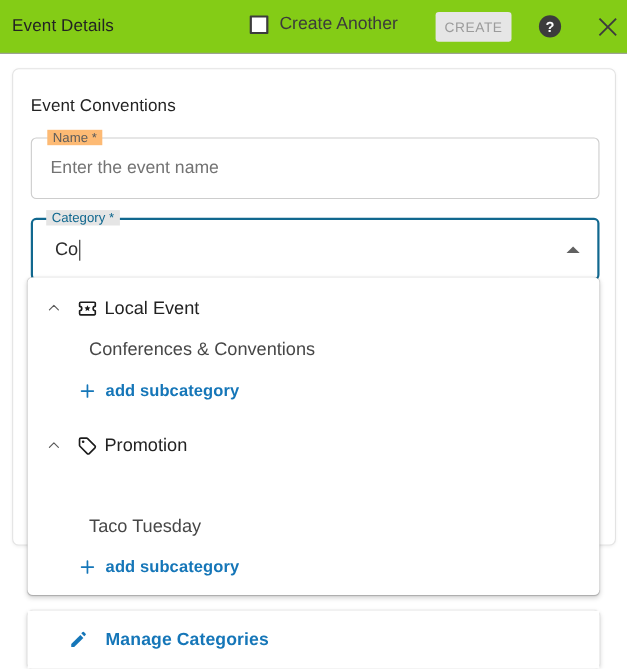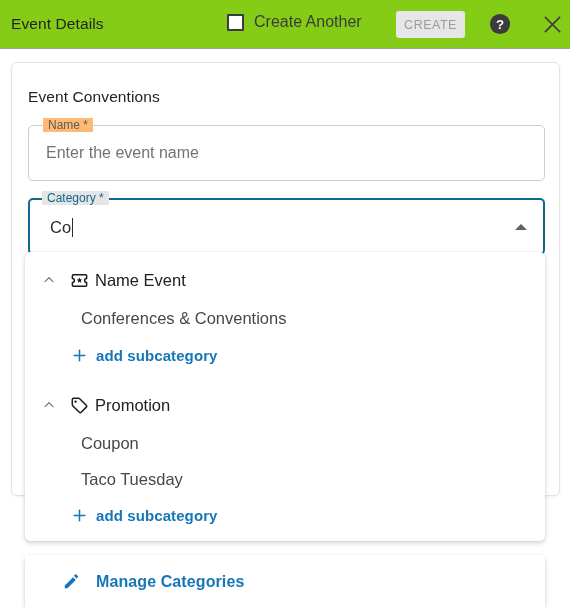--- a/index.html
+++ b/index.html
@@ -357,21 +357,21 @@
       <svg width="14" height="14" viewBox="0 0 24 24">
         <path d="M5 15 L12 8 L19 15" stroke="#5a5a5a" stroke-width="1.8" fill="none" stroke-linecap="round" stroke-linejoin="round"></path>
       </svg>
     </span>
     <span class="group-icon">
       <svg width="19" height="19" viewBox="0 0 24 24">
         <path d="M21 9.5V6a1.2 1.2 0 0 0-1.2-1.2H4.2A1.2 1.2 0 0 0 3 6v3.5a2.5 2.5 0 0 1 0 5V18a1.2 1.2 0 0 0 1.2 1.2h15.6A1.2 1.2 0 0 0 21 18v-3.5a2.5 2.5 0 0 1 0-5z" fill="none" stroke="#1c1c1c" stroke-width="1.9" stroke-linejoin="round"></path>
         <path d="M12 8.3l1.05 2.2 2.35.3-1.72 1.6.45 2.3L12 13.6l-2.13 1.1.45-2.3L8.6 10.8l2.35-.3z" fill="#1c1c1c"></path>
       </svg>
     </span>
-    <span class="group-label">Name Event</span>
+    <span class="group-label">Local Event</span>
   </div>
 
   <div class="dd-row" style="top:53px; height:26px;">
     <span class="sub-label">Conferences &amp; Conventions</span>
   </div>
 
   <div class="dd-row" style="top:90px; height:26px;">
     <span class="add-sub">
       <span class="plus-icon">
         <svg width="17" height="17" viewBox="0 0 24 24">
@@ -390,23 +390,20 @@
     </span>
     <span class="group-icon">
       <svg width="19" height="19" viewBox="0 0 24 24">
         <path d="M20.6 11.8l-8.4-8.4a1.6 1.6 0 0 0-1.15-.47H4.4A1.5 1.5 0 0 0 2.9 4.43v6.65c0 .43.17.84.47 1.15l8.4 8.4a1.6 1.6 0 0 0 2.27 0l6.56-6.56a1.6 1.6 0 0 0 0-2.27z" fill="none" stroke="#1c1c1c" stroke-width="1.9" stroke-linejoin="round"></path>
         <circle cx="7.05" cy="7.05" r="1.5" fill="#1c1c1c"></circle>
       </svg>
     </span>
     <span class="group-label">Promotion</span>
   </div>
 
-  <div class="dd-row" style="top:178px; height:26px;">
-    <span class="sub-label">Coupon</span>
-  </div>
 
   <div class="dd-row" style="top:214px; height:26px;">
     <span class="sub-label">Taco Tuesday</span>
   </div>
 
   <div class="dd-row" style="top:250px; height:26px;">
     <span class="add-sub">
       <span class="plus-icon">
         <svg width="17" height="17" viewBox="0 0 24 24">
           <path d="M12 4.5v15 M4.5 12h15" stroke="#1576b8" stroke-width="2.2" stroke-linecap="round"></path>

